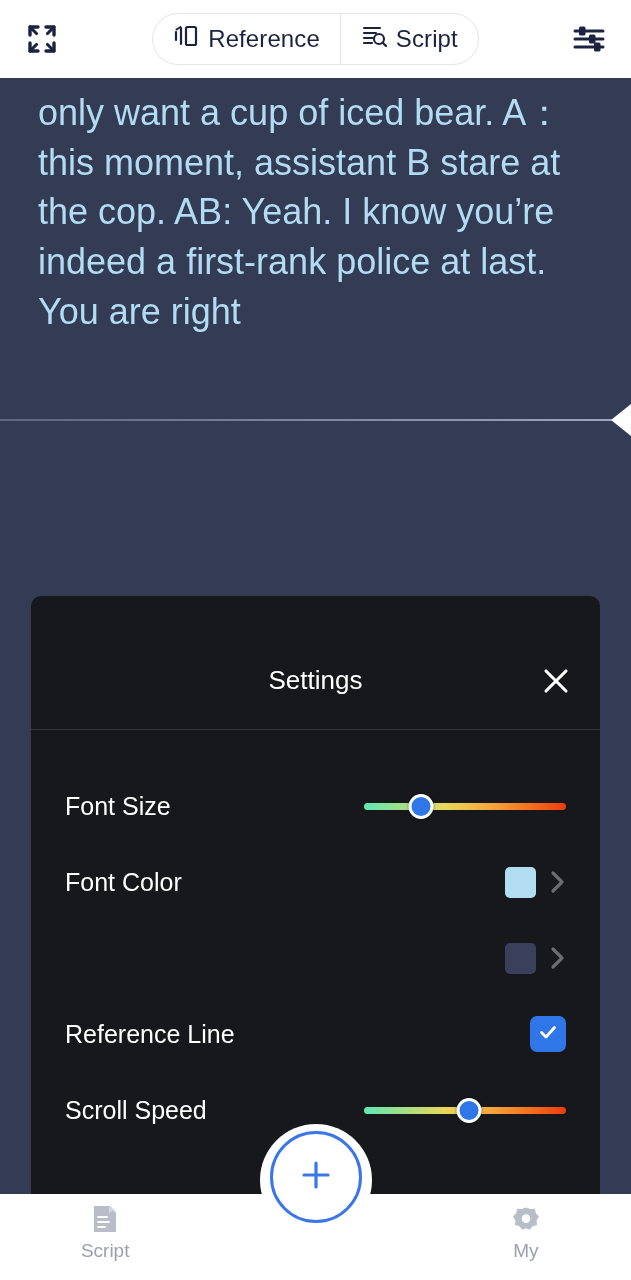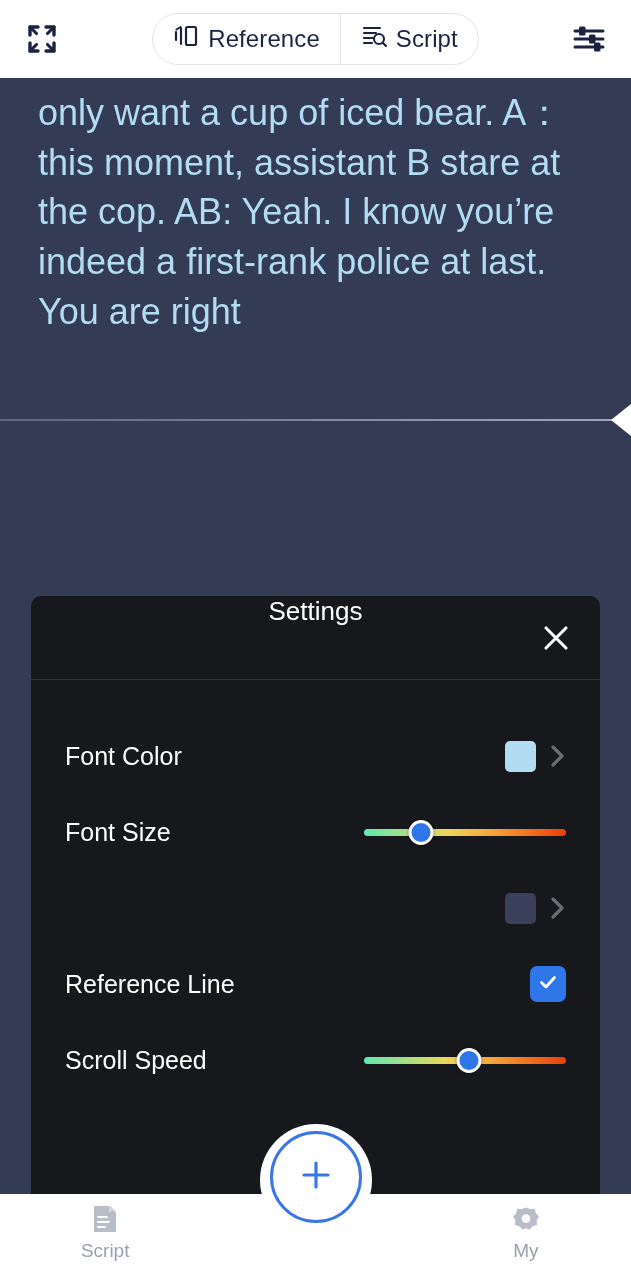--- a/index.html
+++ b/index.html
@@ -65,22 +65,22 @@
     border-top:21px solid transparent; border-bottom:21px solid transparent;
     border-left:32px solid rgba(255,255,255,.10);
   }
 
   
   .panel{
     position:absolute; left:31px; top:596px; width:569px; height:600px;
     background:#17181b; border-radius:10px 10px 0 0; z-index:10; overflow:hidden;
   }
   .panel-head{
-    position:relative; height:84px; display:flex; align-items:flex-start;
-    justify-content:center; border-bottom:1px solid #333539;
+    position:relative; height:98px; display:flex; align-items:center;
+    justify-content:center; border-bottom:1px solid #333539;margin-top:36px;
   }
   .panel-title{ color:#ffffff; font-size:26px; }
   .panel-close{
     position:absolute; right:22px; top:50%; transform:translateY(-50%);
     width:44px; height:44px; display:flex; align-items:center;
     justify-content:center; cursor:pointer;
   }
   .rows{ padding:38px 0 0 0; }
   .row{
     height:76px; display:flex; align-items:center;
@@ -221,38 +221,38 @@
       <div class="panel-close">
         <svg width="34" height="34" viewBox="0 0 34 34" fill="none" aria-hidden="true">
           <path d="M7 7 L27 27 M27 7 L7 27" stroke="#ffffff" stroke-width="3.1" stroke-linecap="round"></path>
         </svg>
       </div>
     </div>
 
     <div class="rows">
 
       <div class="row">
+        <div class="row-label">Font Size</div>
+        <div class="row-right">
+          <div class="slider">
+            <div class="slider-track"></div>
+            <div class="slider-thumb" id="thumb-font-size" style="left: 28%;"></div>
+          </div>
+        </div>
+      </div>
+
+      <div class="row">
         <div class="row-label">Font Color</div>
         <div class="row-right">
           <span class="swatch" style="background:#b2dcf2"></span>
           <span class="chev">
             <svg width="16" height="28" viewBox="0 0 16 28" fill="none" aria-hidden="true">
               <path d="M3 5 L12 14 L3 23" stroke="#6b6d73" stroke-width="3.2" stroke-linecap="round" stroke-linejoin="round"></path>
             </svg>
           </span>
-        </div>
-      </div>
-
-      <div class="row">
-        <div class="row-label">Font Size</div>
-        <div class="row-right">
-          <div class="slider">
-            <div class="slider-track"></div>
-            <div class="slider-thumb" id="thumb-font-size" style="left: 28%;"></div>
-          </div>
         </div>
       </div>
 
       <div class="row">
         <div class="row-right">
           <span class="swatch" style="background:#3a405c"></span>
           <span class="chev">
             <svg width="16" height="28" viewBox="0 0 16 28" fill="none" aria-hidden="true">
               <path d="M3 5 L12 14 L3 23" stroke="#6b6d73" stroke-width="3.2" stroke-linecap="round" stroke-linejoin="round"></path>
             </svg>

